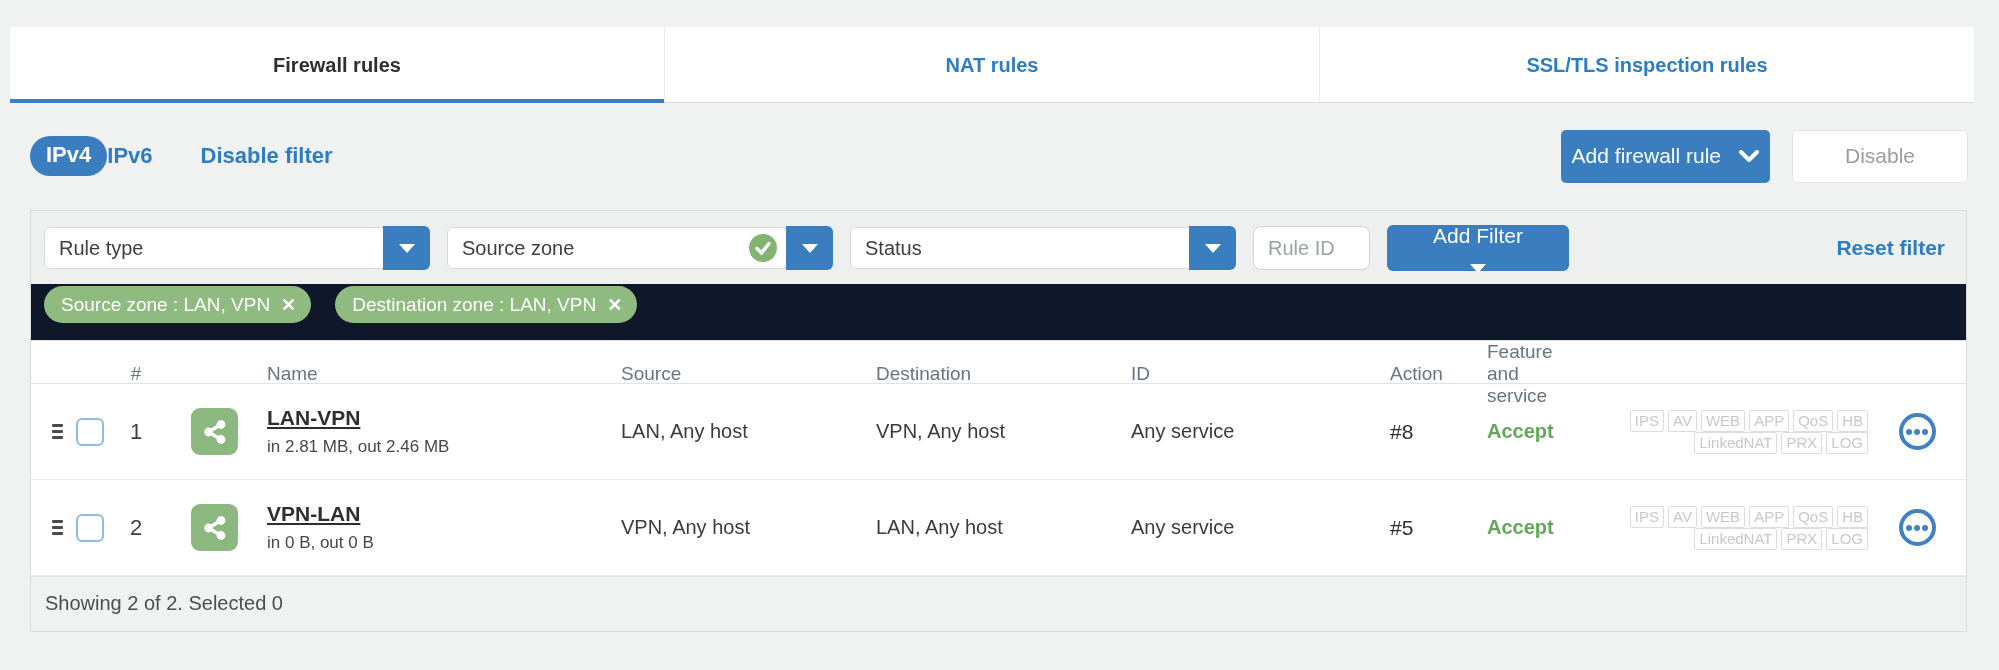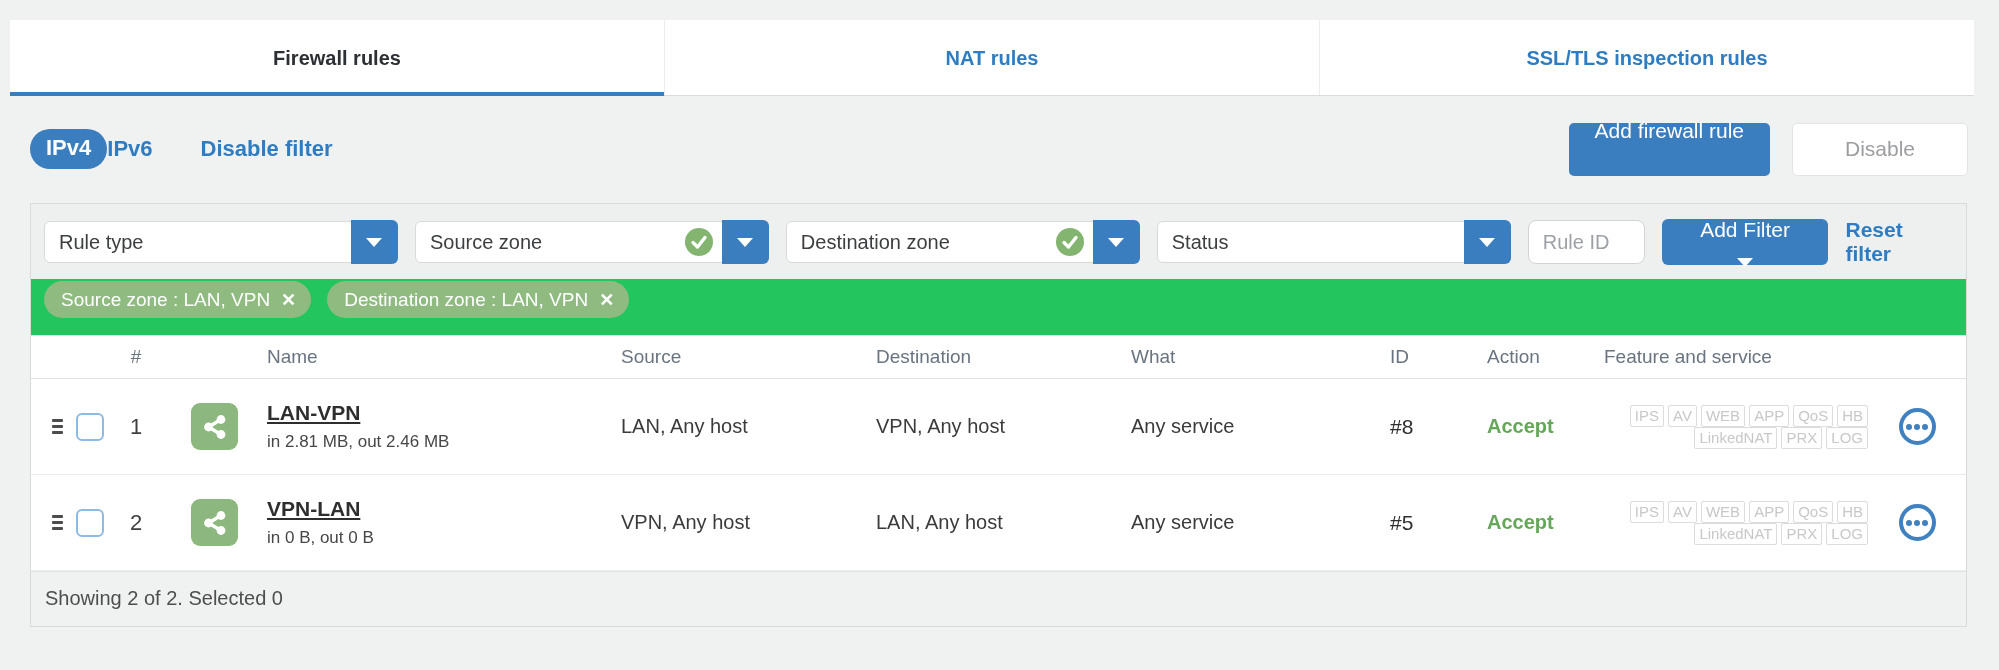--- a/index.html
+++ b/index.html
@@ -6,21 +6,21 @@
   html,body { width:1999px; height:670px; }
   body {
     font-family:"Liberation Sans", sans-serif;
     background:#f0f1f1;
     overflow:hidden;
     color:#3a3a3a;
   }
 
   
   .tabbar {
-    margin:20px 25px 0 10px;
+    margin:27px 25px 0 10px;
     height:76px;
     display:flex;
     background:#ffffff;
     position:relative;
   }
   .tabbar::after {
     content:""; position:absolute; left:0; right:0; bottom:0; height:1px;
     background:#d9dbdd;
   }
   .tab {
@@ -50,21 +50,21 @@
     color:#2e7cc1; font-weight:bold; font-size:22px; cursor:pointer;
   }
   .ipv6 { }
   .disable-filter { margin-left:48px; }
   .toolbar-spacer { flex:1; }
   .btn {
     height:53px; display:flex; align-items:center; justify-content:center;
     font-size:21px; border-radius:5px; cursor:pointer;
   }
   .btn-primary {
-    background:#3a7ebf; color:#fff; padding:0 26px; gap:36px; border:none;flex-direction:column;
+    background:#3a7ebf; color:#fff; padding:0 11px; gap:18px; border:none;
   }
   .btn-ghost {
     background:#fff; color:#9b9da0; border:1px solid #e3e4e6;
   }
   .btn-disable { width:176px; margin-left:22px; }
   .btn-delete  { width:158px; margin-left:22px; }
   .chev-svg { display:block; }
 
   
   .panel {
@@ -112,23 +112,23 @@
     font-size:21px; cursor:pointer;flex-direction:column;
   }
   .tri-down-sm {
     width:0; height:0;
     border-left:8px solid transparent; border-right:8px solid transparent;
     border-top:9px solid #fff;
   }
   .reset-filter { margin-left:auto; margin-right:8px; font-size:21px; }
 
   .chips-row {
-    background:#22c55e;
+    background:#0f172a;
     padding:2px 13px 17px;
-    display:flex; gap:16px;
+    display:flex; gap:24px;
   }
   .chip {
     background:#8fbb81; color:#fff; font-size:19px;
     height:37px; padding:0 15px 0 17px; border-radius:19px;
     display:flex; align-items:center; gap:11px;
   }
   .chip-x { font-size:18px; font-weight:bold; cursor:pointer; line-height:1; }
 
   
   .grid-row {
@@ -240,30 +240,20 @@
       <span class="fselect-label">Source zone</span>
       <svg class="fcheck" viewBox="0 0 28 28">
         <circle cx="14" cy="14" r="14" fill="#83b470"></circle>
         <polyline points="8,14.5 12.5,19 20,9.5" fill="none" stroke="#ffffff" stroke-width="3.4" stroke-linecap="round" stroke-linejoin="round"></polyline>
       </svg>
       <div class="fbtn">
         <span class="tri-down"></span>
       </div>
     </div>
 
-    <div class="fselect">
-      <span class="fselect-label">Destination zone</span>
-      <svg class="fcheck" viewBox="0 0 28 28">
-        <circle cx="14" cy="14" r="14" fill="#83b470"></circle>
-        <polyline points="8,14.5 12.5,19 20,9.5" fill="none" stroke="#ffffff" stroke-width="3.4" stroke-linecap="round" stroke-linejoin="round"></polyline>
-      </svg>
-      <div class="fbtn">
-        <span class="tri-down"></span>
-      </div>
-    </div>
 
     <div class="fselect">
       <span class="fselect-label">Status</span>
       <div class="fbtn">
         <span class="tri-down"></span>
       </div>
     </div>
 
     <input class="rule-id-input" type="text" placeholder="Rule ID" style="">
 
@@ -287,21 +277,20 @@
   </div>
 
   <div class="grid-row thead">
     <div></div>
     <div></div>
     <div class="th-num">#</div>
     <div></div>
     <div class="th-name">Name</div>
     <div class="th-pad">Source</div>
     <div class="th-pad">Destination</div>
-    <div class="th-pad">What</div>
     <div class="th-pad">ID</div>
     <div class="th-pad">Action</div>
     <div class="th-pad">Feature and service</div>
     <div></div>
   </div>
 
   <div class="grid-row trow">
     <div class="drag-handle">
         <i></i>
         <i></i>

